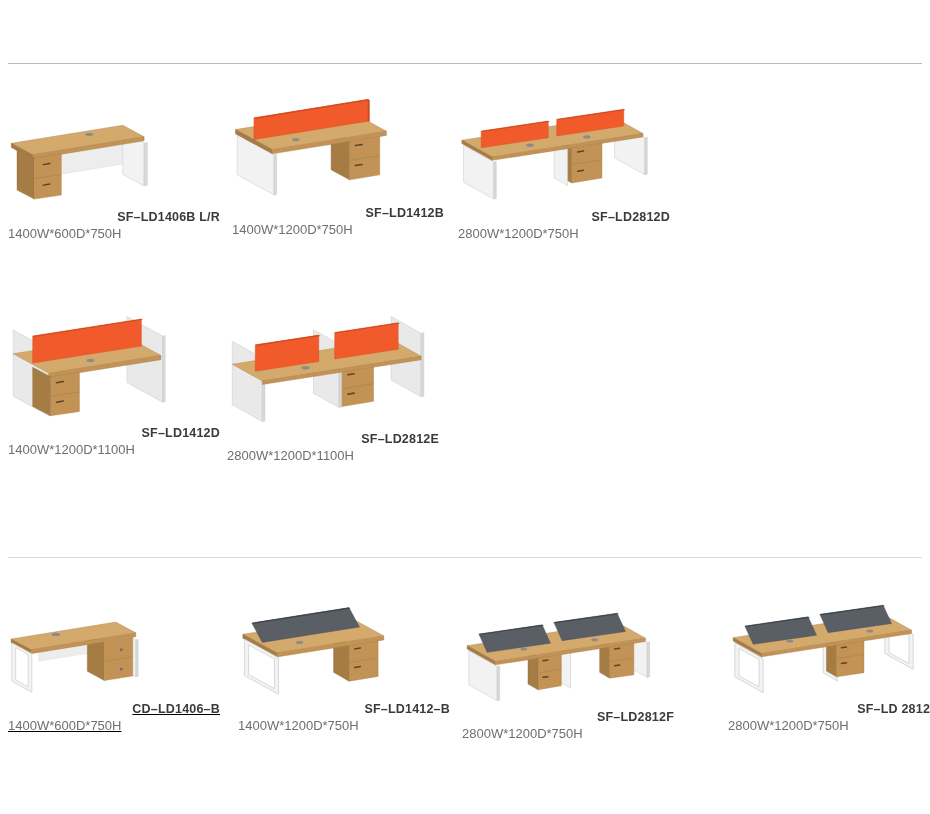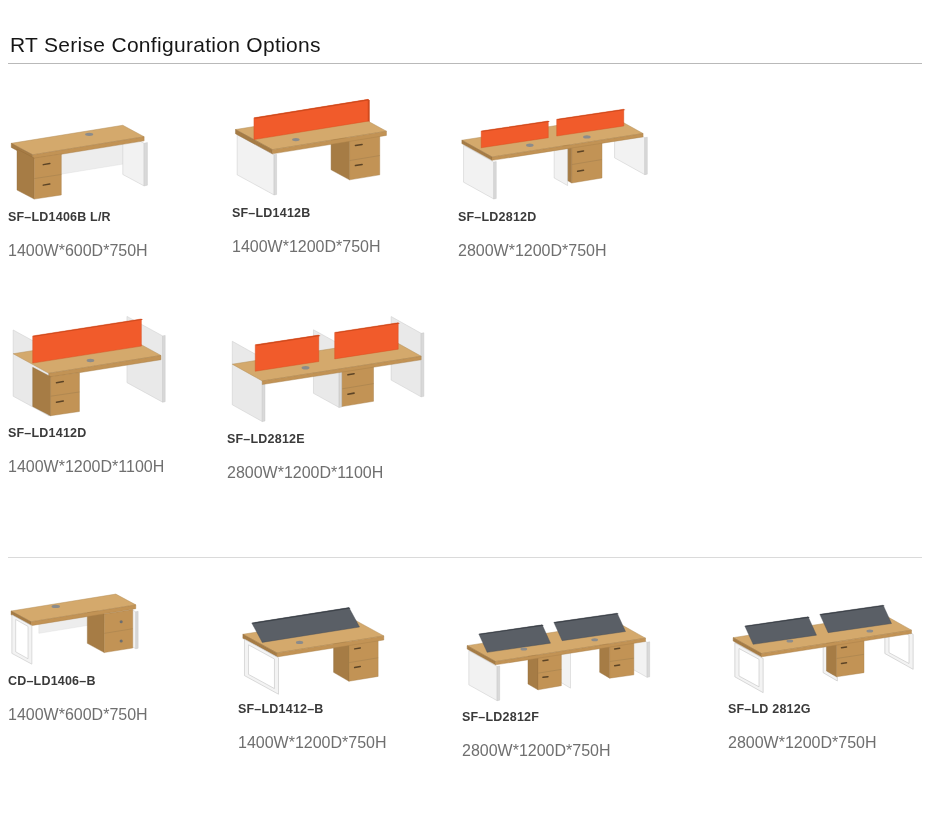--- a/index.html
+++ b/index.html
@@ -8,22 +8,22 @@
   .title{position:absolute;left:10px;top:33px;font-size:21px;color:#161616;
          letter-spacing:.3px;font-weight:400;}
   .rule{position:absolute;left:8px;right:8px;height:1px;background:#b9b9b9;}
   .rule.title-rule{top:63px;}
   .rule.section-divider{top:557px;background:#dadada;}
   .card{position:absolute;width:212px;}
   .imgbox{display:flex;align-items:flex-end;}
   .r1 .imgbox{height:110px;}
   .r2 .imgbox{height:120px;}
   .r3 .imgbox{height:98px;}
-  .code{font-size:12.5px;font-weight:bold;color:#3a3a3a;letter-spacing:.2px;margin-top:6px;}
-  .dims{font-size:16px;color:#6f6f6f;margin-top:18px;}
+  .code{font-size:12.5px;font-weight:bold;color:#3a3a3a;letter-spacing:.2px;margin-top:6px;text-align:right;}
+  .dims{font-size:13px;color:#6f6f6f;margin-top:2px;}
   
   .wt{fill:#d4a96c;stroke:#b5905a;stroke-width:.6}
   .wf{fill:#c29355;stroke:#a87f48;stroke-width:.5}
   .ws{fill:#a67c45;stroke:#916b3a;stroke-width:.5}
   .pf{fill:#f2f2f2;stroke:#c9c9c9;stroke-width:.6}
   .pf2{fill:#e9e9e9;stroke:#cccccc;stroke-width:.6}
   .pe{fill:#d9d9d9;stroke:#c3c3c3;stroke-width:.5}
   .mf{fill:#ededed;stroke:#d9d9d9;stroke-width:.5}
   .of{fill:#f15b2b;stroke:#d54d1e;stroke-width:.5}
   .oe{fill:#cf4a1d}
@@ -33,21 +33,20 @@
   .dv{stroke:#a8834f;stroke-width:.8}
   .hd{stroke:#5c4426;stroke-width:1.8;stroke-linecap:round}
   .kn{fill:#6e6e6e}
   .gr{fill:#8b8b8b}
 </style>
 </head>
 <body>
 
 <div class="page">
 
-  <div class="title">RT Serise Configuration Options</div>
   <div class="rule title-rule"></div>
   <div class="rule section-divider"></div>
 
   <div class="card r1" style="left:8px;top:94px;">
     <div class="imgbox">
       <svg width="164" height="82" viewBox="0 10 200 100" aria-hidden="true">
         <g>
             <polygon class="mf" points="44,39 142,23 142,61 44,77"></polygon>
           </g>
         <g>
@@ -219,21 +218,21 @@
         </g>
         <g>
             <ellipse class="gr" cx="89" cy="62" rx="4.5" ry="2"></ellipse>
           </g>
       </svg>
     </div>
     <div class="code">SF–LD2812E</div>
     <div class="dims">2800W*1200D*1100H</div>
   </div>
 
-  <div class="card r3" style="left:8px;top:570px;">
+  <div class="card r3" style="left:8px;top:598px;text-decoration:underline;">
     <div class="imgbox">
       <svg width="154" height="77" viewBox="0 10 200 100" aria-hidden="true">
         <g>
             <polygon class="mf" points="40,41 138,25 138,49 40,65"></polygon>
           </g>
         <g>
           <polygon class="pf" points="142,24 166,37 166,85 142,72"></polygon>
           <polygon class="pe" points="166,37 169,36.4 169,84.4 166,85"></polygon>
         </g>
         <g>

